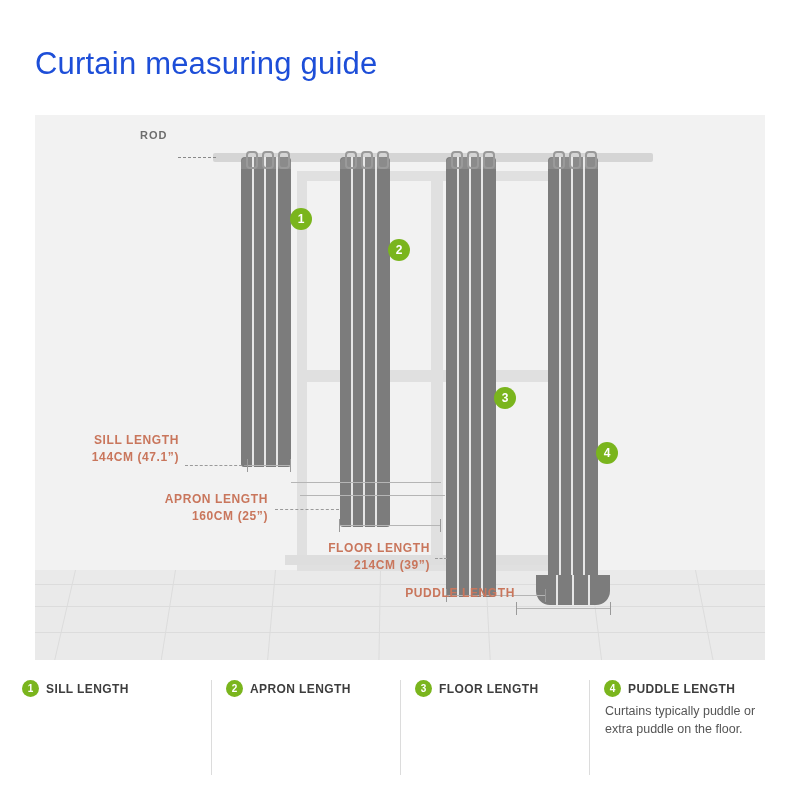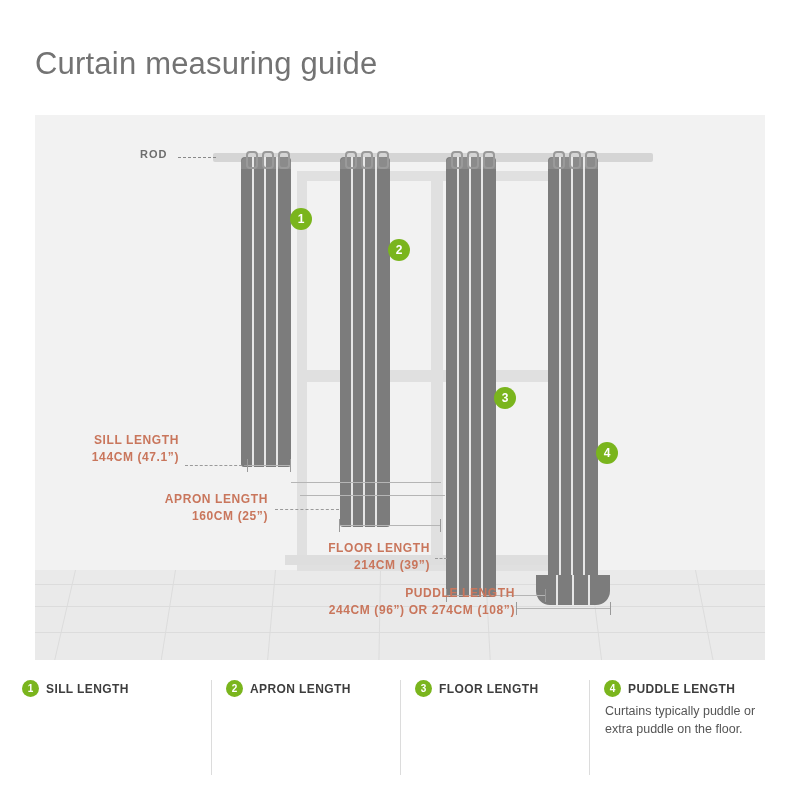--- a/index.html
+++ b/index.html
@@ -17,21 +17,21 @@
   .page {
     position: relative;
     width: 800px;
     height: 800px;
   }
   .title {
     position: absolute;
     left: 35px;
     top: 46px;
     font-size: 31px;
-    color: #737373;
+    color: #1d4ed8;
     font-weight: 400;
     letter-spacing: 0.2px;
     white-space: nowrap;
   }
   .diagram {
     position: absolute;
     left: 35px;
     top: 115px;
     width: 730px;
     height: 545px;
@@ -99,21 +99,21 @@
     left: 178px;
     top: 38px;
     width: 440px;
     height: 9px;
     background: #d5d5d5;
     border-radius: 2px;
   }
   .rod-label {
     position: absolute;
     left: 105px;
-    top: 33px;
+    top: 14px;
     font-size: 11px;
     letter-spacing: 1px;
     color: #6d6d6d;
     font-weight: 700;
   }
   .rod-dash {
     position: absolute;
     left: 143px;
     top: 42px;
     width: 38px;
@@ -349,21 +349,20 @@
       <span>FLOOR LENGTH</span><br>
       <span>214CM (39”)</span>
     </div>
     <div class="leader" style="left:400px;top:443px;width:12px;"></div>
     <div class="hline" style="left:411px;top:480px;width:100px;"></div>
     <div class="vtick" style="left:411px;top:474px;height:13px;"></div>
     <div class="vtick" style="left:510px;top:474px;height:13px;"></div>
 
     <div class="meas" style="left:140px;top:470px;width:340px;">
       <span>PUDDLE LENGTH</span><br>
-      <span>244CM (96”) OR 274CM (108”)</span>
     </div>
     <div class="hline" style="left:481px;top:493px;width:95px;"></div>
     <div class="vtick" style="left:481px;top:487px;height:13px;"></div>
     <div class="vtick" style="left:575px;top:487px;height:13px;"></div>
 
   </div>
 
   <div class="legend">
 
     <div class="legend-col">

